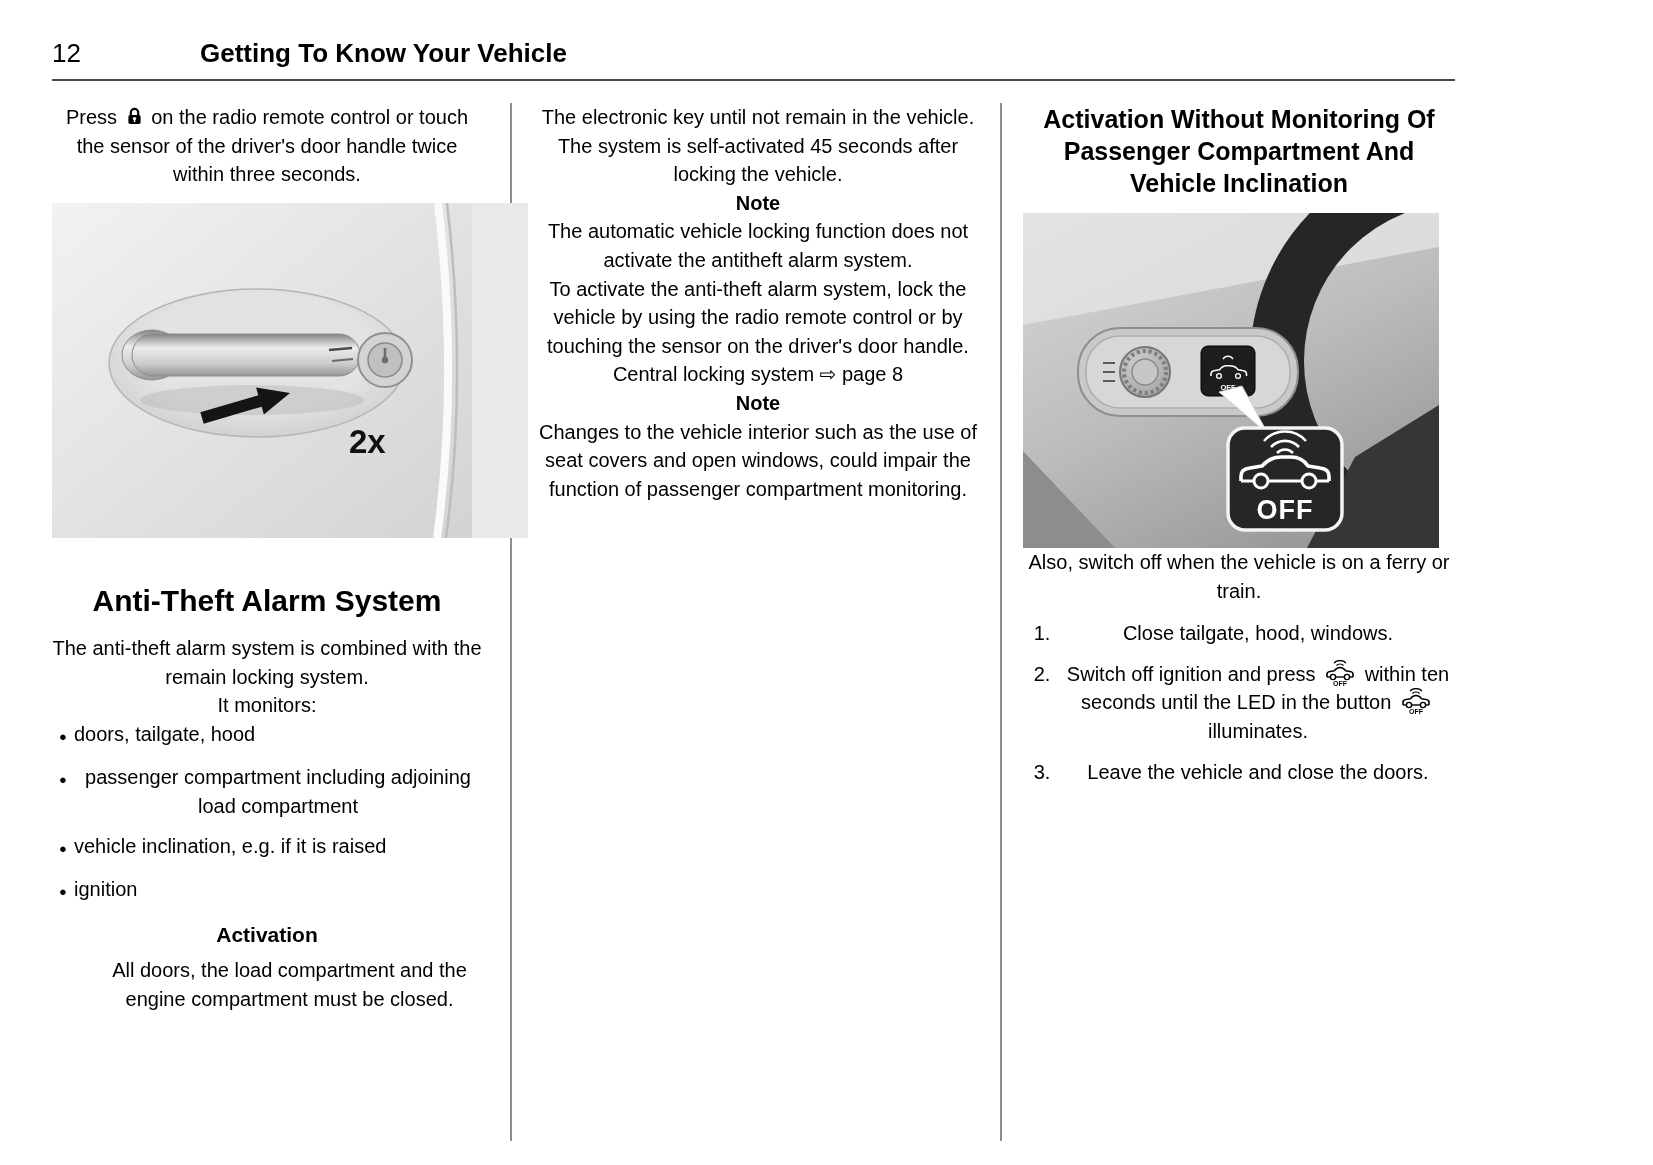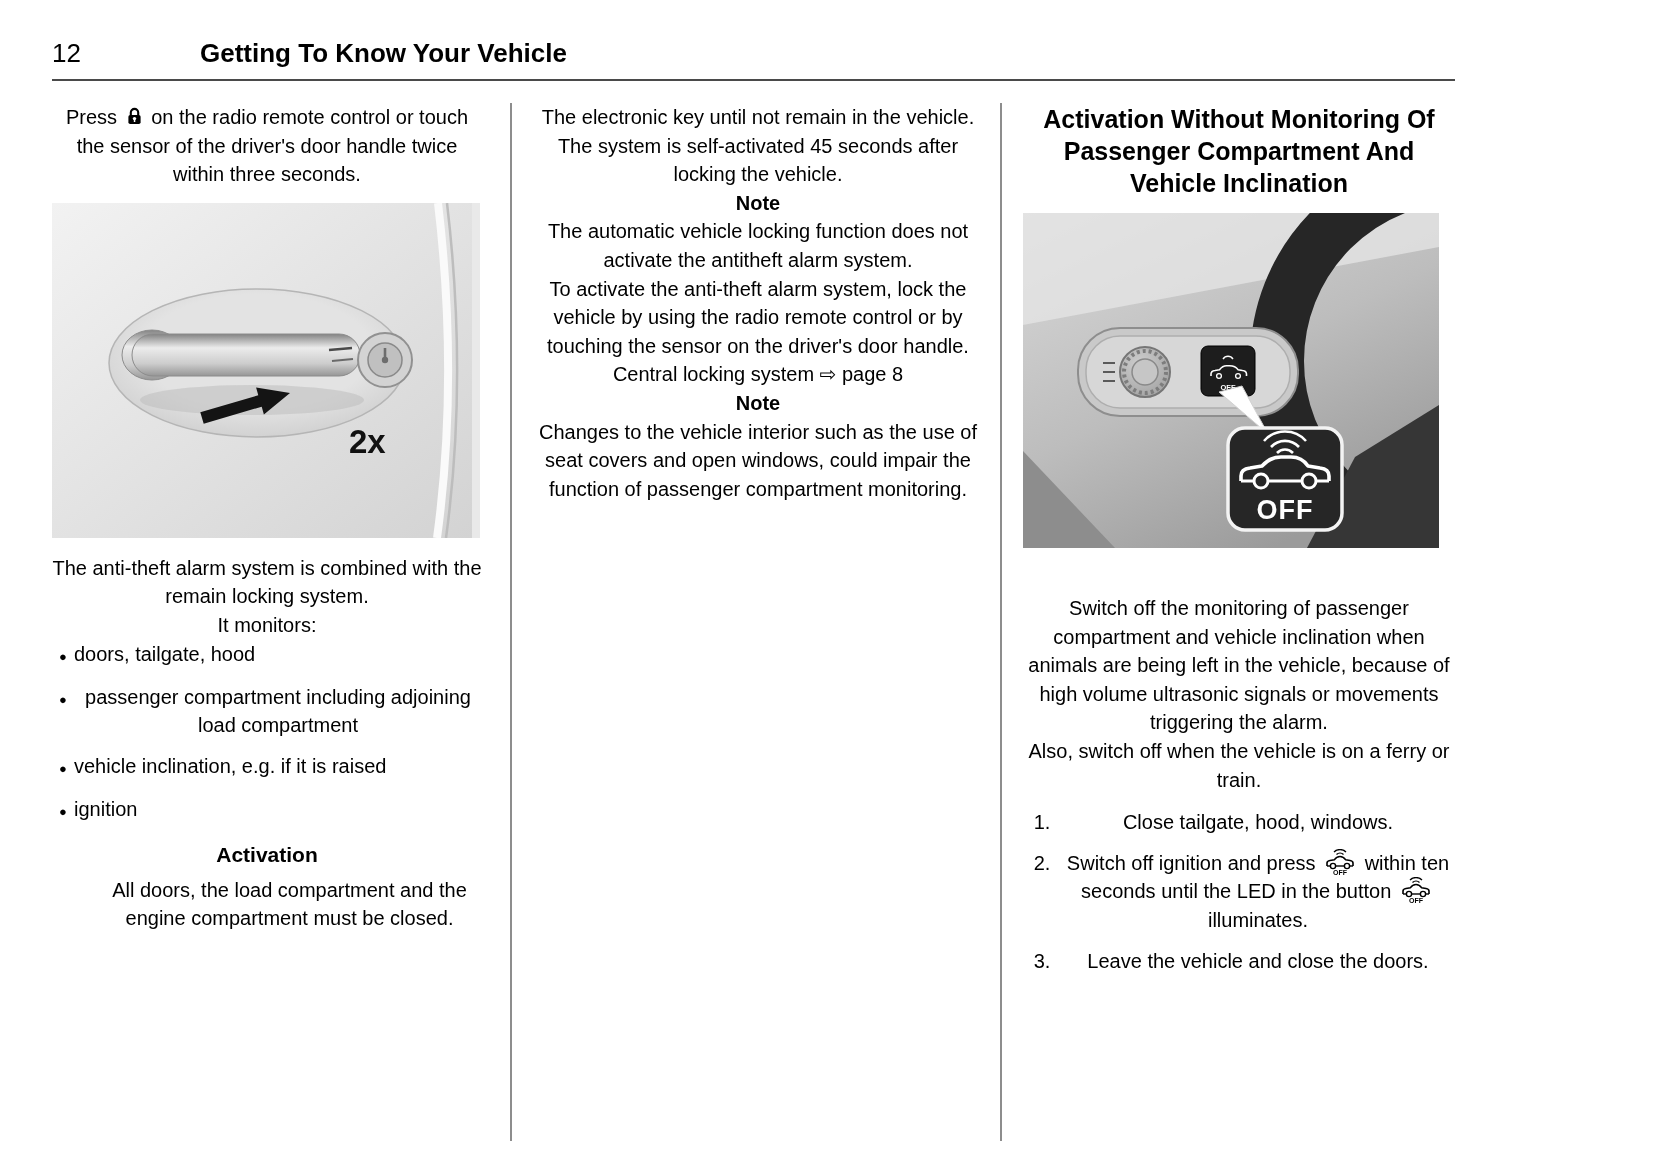--- a/index.html
+++ b/index.html
@@ -26,21 +26,21 @@
 
   p { margin:0; }
   .bold { font-weight:bold; }
 
   .inline-icon { display:inline-block; vertical-align:-4px; }
   .inline-icon svg { display:block; }
   .lock-wrap { vertical-align:-3px; margin:0 3px; }
   .veh-wrap { vertical-align:-6px; margin:0 2px; }
 
   .figure { position:relative; margin-top:14px; background:#e9e9e9; }
-  .fig-handle { width:428px; height:335px; }
+  .fig-handle { width:476px; height:335px; }
   .fig-dash { width:416px; height:335px; }
   .figure svg { display:block; font-family:inherit; }
 
   .section-heading { font-size:30px; font-weight:bold; margin-top:46px; line-height:1.15; }
   .col1 .para { margin-top:16px; }
   .col1 .para-tight { margin-top:0; }
 
   .bullet-list { list-style:none; }
   .bullet-list li { display:flex; margin-bottom:12px; }
   .b-marker { width:22px; flex-shrink:0; }
@@ -108,20 +108,21 @@
         <line x1="280" y1="158" x2="301" y2="156" stroke="#6a6a6a" stroke-width="2"></line>
         <circle cx="333" cy="157" r="27" fill="#d3d3d3" stroke="#919191" stroke-width="2"></circle>
         <circle cx="333" cy="157" r="17" fill="#c0c0c0" stroke="#898989" stroke-width="1.5"></circle>
         <circle cx="333" cy="157" r="3.2" fill="#6d6d6d"></circle>
         <line x1="333" y1="145" x2="333" y2="157" stroke="#6d6d6d" stroke-width="2.6"></line>
         <polygon points="148.3,209.3 206.3,192.3 204.1,184.6 238,190 211.9,211.4 209.7,203.7 151.7,220.7" fill="#141414"></polygon>
         <text x="297" y="250" font-size="33" font-weight="bold" fill="#111">2x</text>
       </svg>
     </div>
 
+    <h2 class="section-heading">Anti-Theft Alarm System</h2>
     <p class="para">The anti-theft alarm system is combined with the remain locking system.</p>
     <p class="para-tight">It monitors:</p>
 
     <ul class="bullet-list">
       <li>
           <span class="b-marker"></span>
           <span>doors, tailgate, hood</span>
         </li>
       <li>
           <span class="b-marker"></span>
@@ -195,21 +196,20 @@
         <path d="M248 234 a19 19 0 0 1 28 0" stroke="#fff" stroke-width="2.6" fill="none"></path>
         <path d="M241 228 a28 28 0 0 1 42 0" stroke="#fff" stroke-width="2.6" fill="none"></path>
         <path d="M218 268 v-5 q0 -7 9 -8 l12 -2 q8 -9 19 -9 h10 q11 0 17 9 l12 2 q9 1 9 8 v5" stroke="#fff" stroke-width="3.6" fill="none" stroke-linejoin="round"></path>
         <line x1="218" y1="268" x2="306" y2="268" stroke="#fff" stroke-width="3"></line>
         <circle cx="238" cy="268" r="7" fill="#262626" stroke="#fff" stroke-width="3"></circle>
         <circle cx="286" cy="268" r="7" fill="#262626" stroke="#fff" stroke-width="3"></circle>
         <text x="262" y="306" font-size="27" font-weight="bold" fill="#fff" text-anchor="middle" letter-spacing="1">OFF</text>
       </svg>
     </div>
 
-    <p class="para1">Switch off the monitoring of passenger compartment and vehicle inclination when animals are being left in the vehicle, because of high volume ultrasonic signals or movements triggering the alarm.</p>
     <p>Also, switch off when the vehicle is on a ferry or train.</p>
 
     <ol class="steps">
       <li>
         <span class="step-num">1.</span>
         <span class="step-body">Close tailgate, hood, windows.</span>
       </li>
       <li>
         <span class="step-num">2.</span>
         <span class="step-body"><span>Switch off ignition and press</span>

